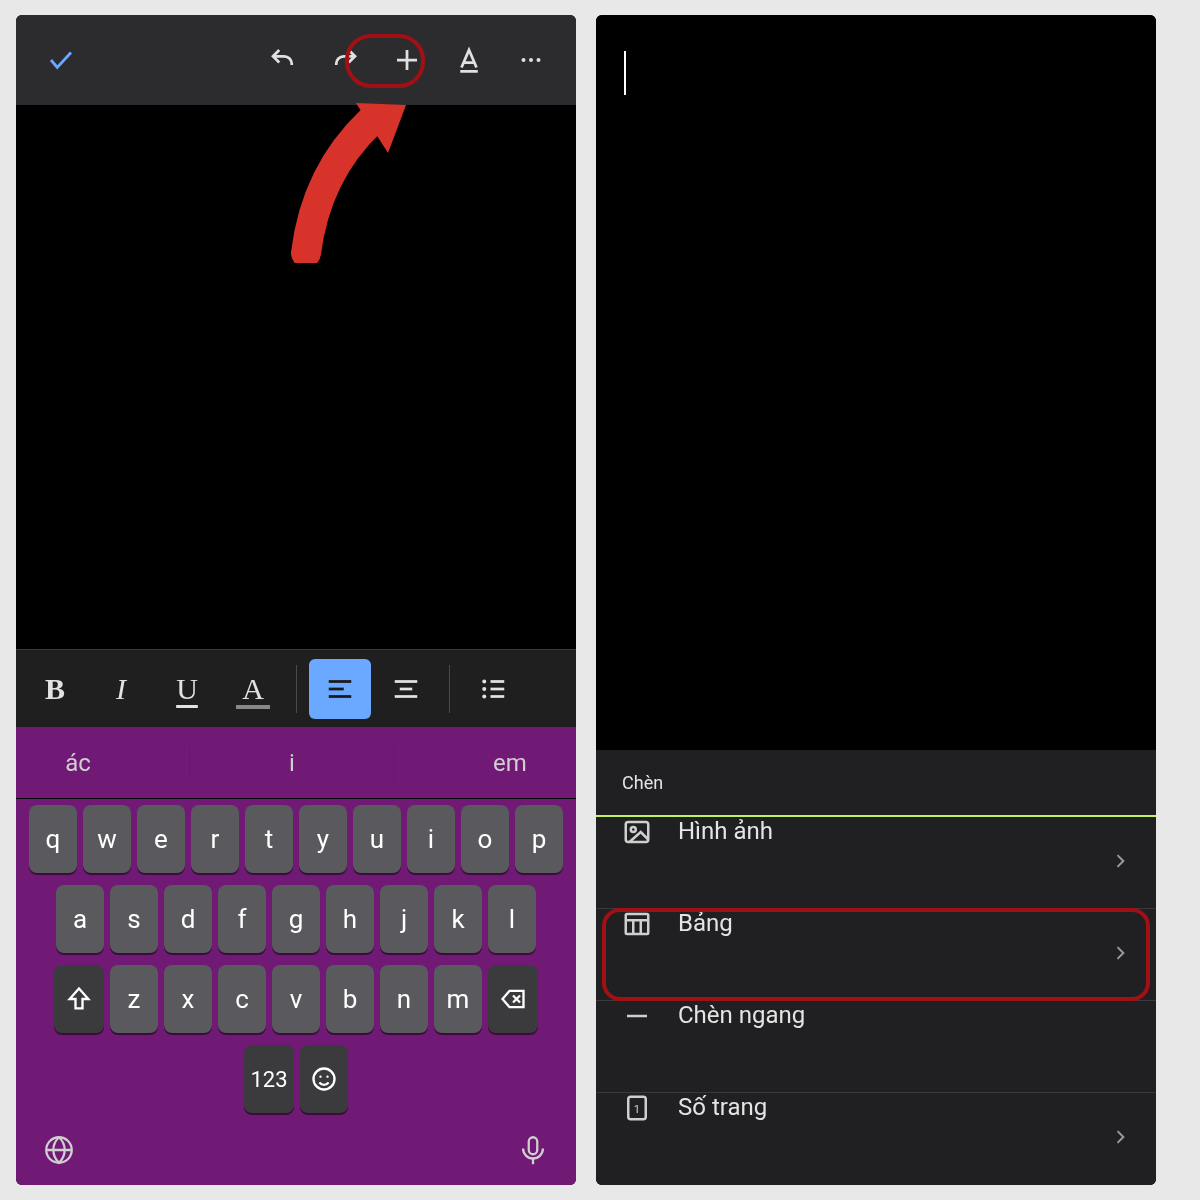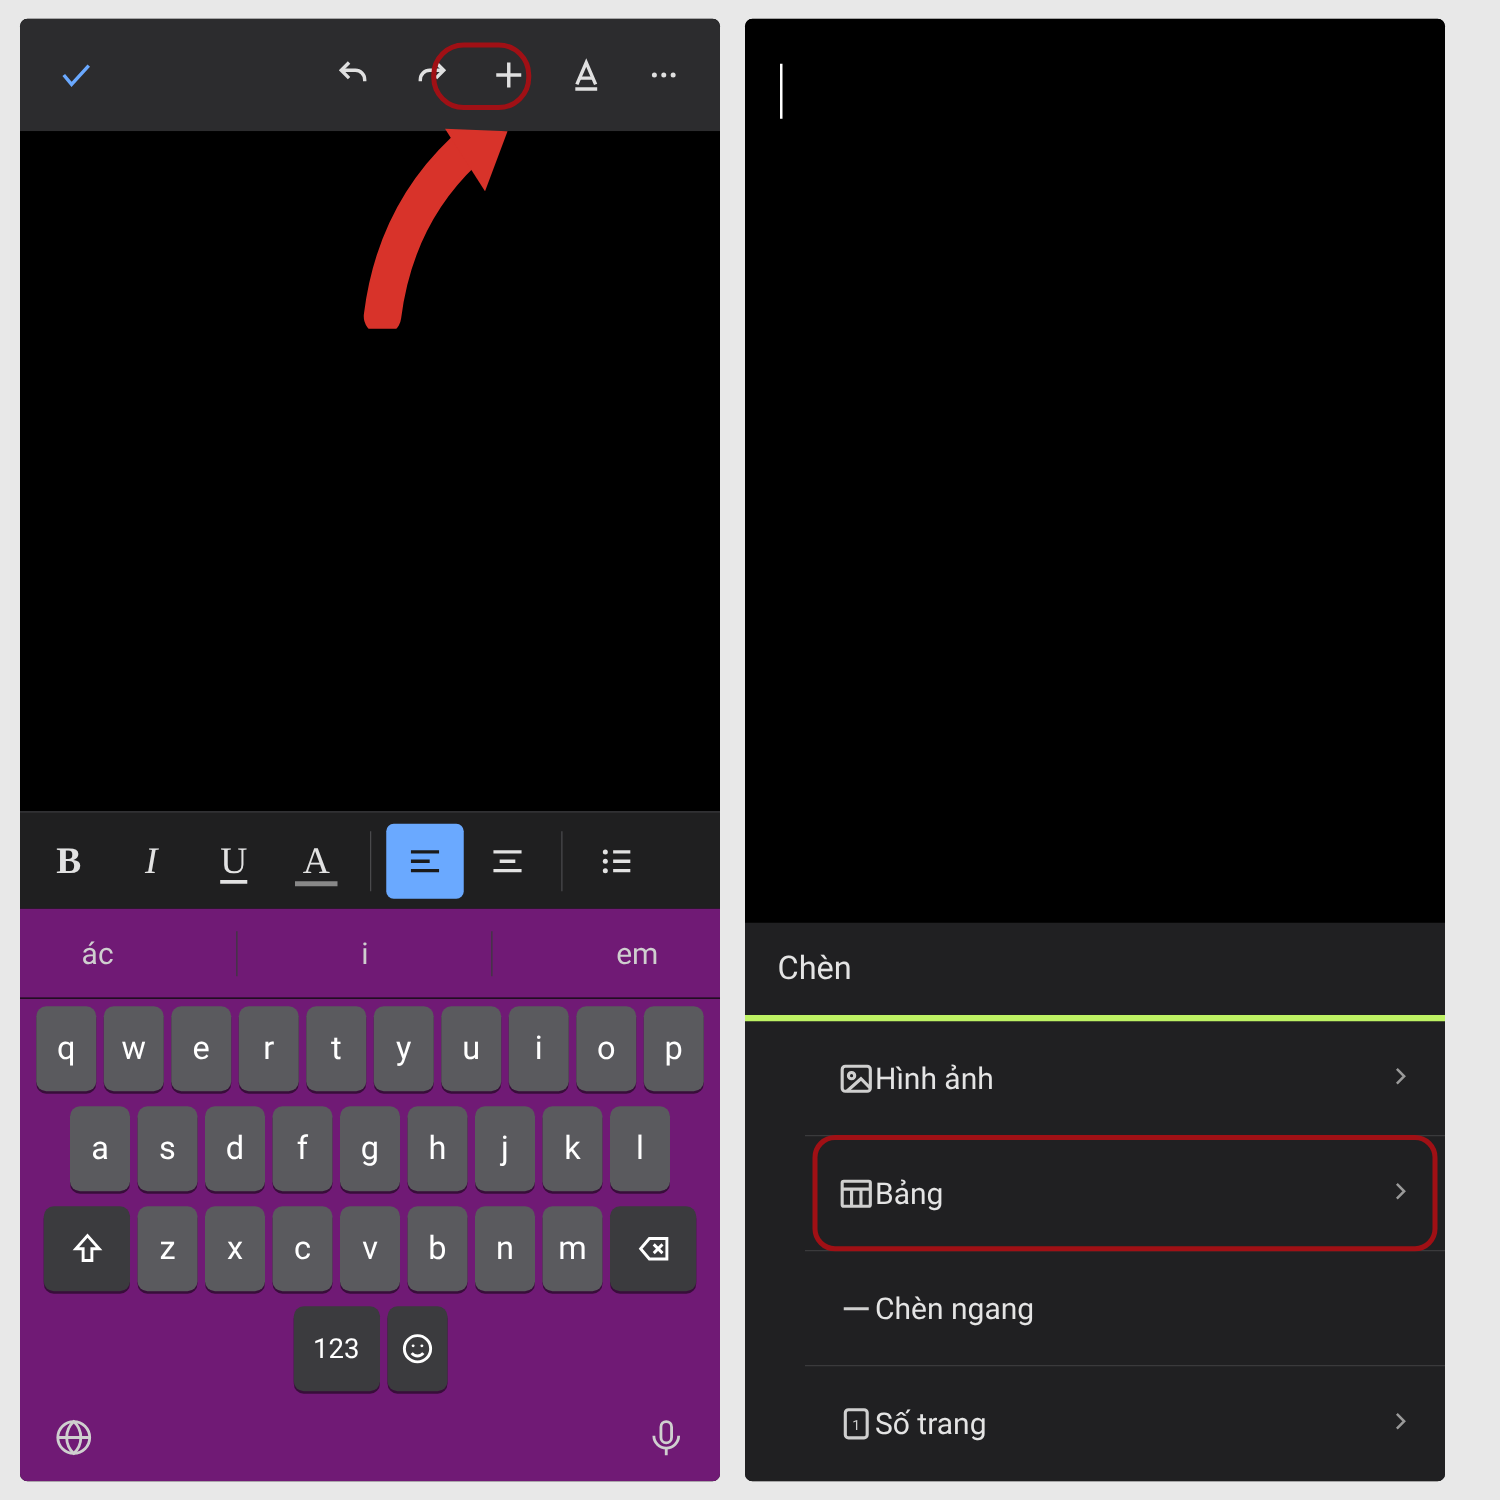--- a/index.html
+++ b/index.html
@@ -140,52 +140,51 @@
     align-items: center;
     justify-content: center;
     font-size: 26px;
     box-shadow: 0 2px 0 rgba(0,0,0,.5);
   }
   .key.w1 { width: 48px; }
   .key.wdark { background: #3b3b3e; }
   .key-row.r2 { padding-left: 30px; padding-right: 30px; }
   .key .ic { display:flex; align-items:center; justify-content:center; }
   .key svg { width:28px; height:28px; fill:none; stroke:#fff; stroke-width:2; }
-  .key.wide { width: 69px; }
+  .key.wide { width: 50px; }
   .key.space { flex:1; font-size:22px; }
   .key.enter { width:92px; font-size:22px; }
   .key-row.r4 .key { font-size:22px; }
   .bottom-row {
     display:flex; justify-content:space-between;
     padding: 14px 26px 6px;
   }
   .bottom-row svg { width:34px; height:34px; stroke:#cfcfcf; fill:none; stroke-width:1.6;}
 
   
   .right .doc-area { position:relative; }
   .right .cursor { left: 28px; top: 36px; }
 
   .insert-panel {
     background: #202022;
     color: #e4e4e4;
   }
   .insert-header {
     padding: 22px 26px;
-    font-size: 26px;
-    border-bottom: 5px solid #bef264;
+    font-size: 18px;
+    border-bottom: 2px solid #bef264;
   }
   .insert-item {
     display: flex;
-    align-items: center;
     padding: 0 26px;
     height: 92px;
     border-bottom: 1px solid #3a3a3c;
+    gap: 26px;
     font-size: 24px;
     position: relative;
-    margin-left: 48px;
   }
   .insert-item:last-child { border-bottom: none; }
   .insert-item .chev {
     position:absolute; right:26px; top:50%; transform:translateY(-50%);
   }
   .insert-item svg.lead { width:30px; height:30px; stroke:#cfcfcf; fill:none; stroke-width:2;}
   .insert-item .chev svg { width:20px; height:20px; stroke:#9a9a9a; fill:none; stroke-width:2.4;}
   .item-highlight {
     position:absolute;
     left:6px; right:6px;

